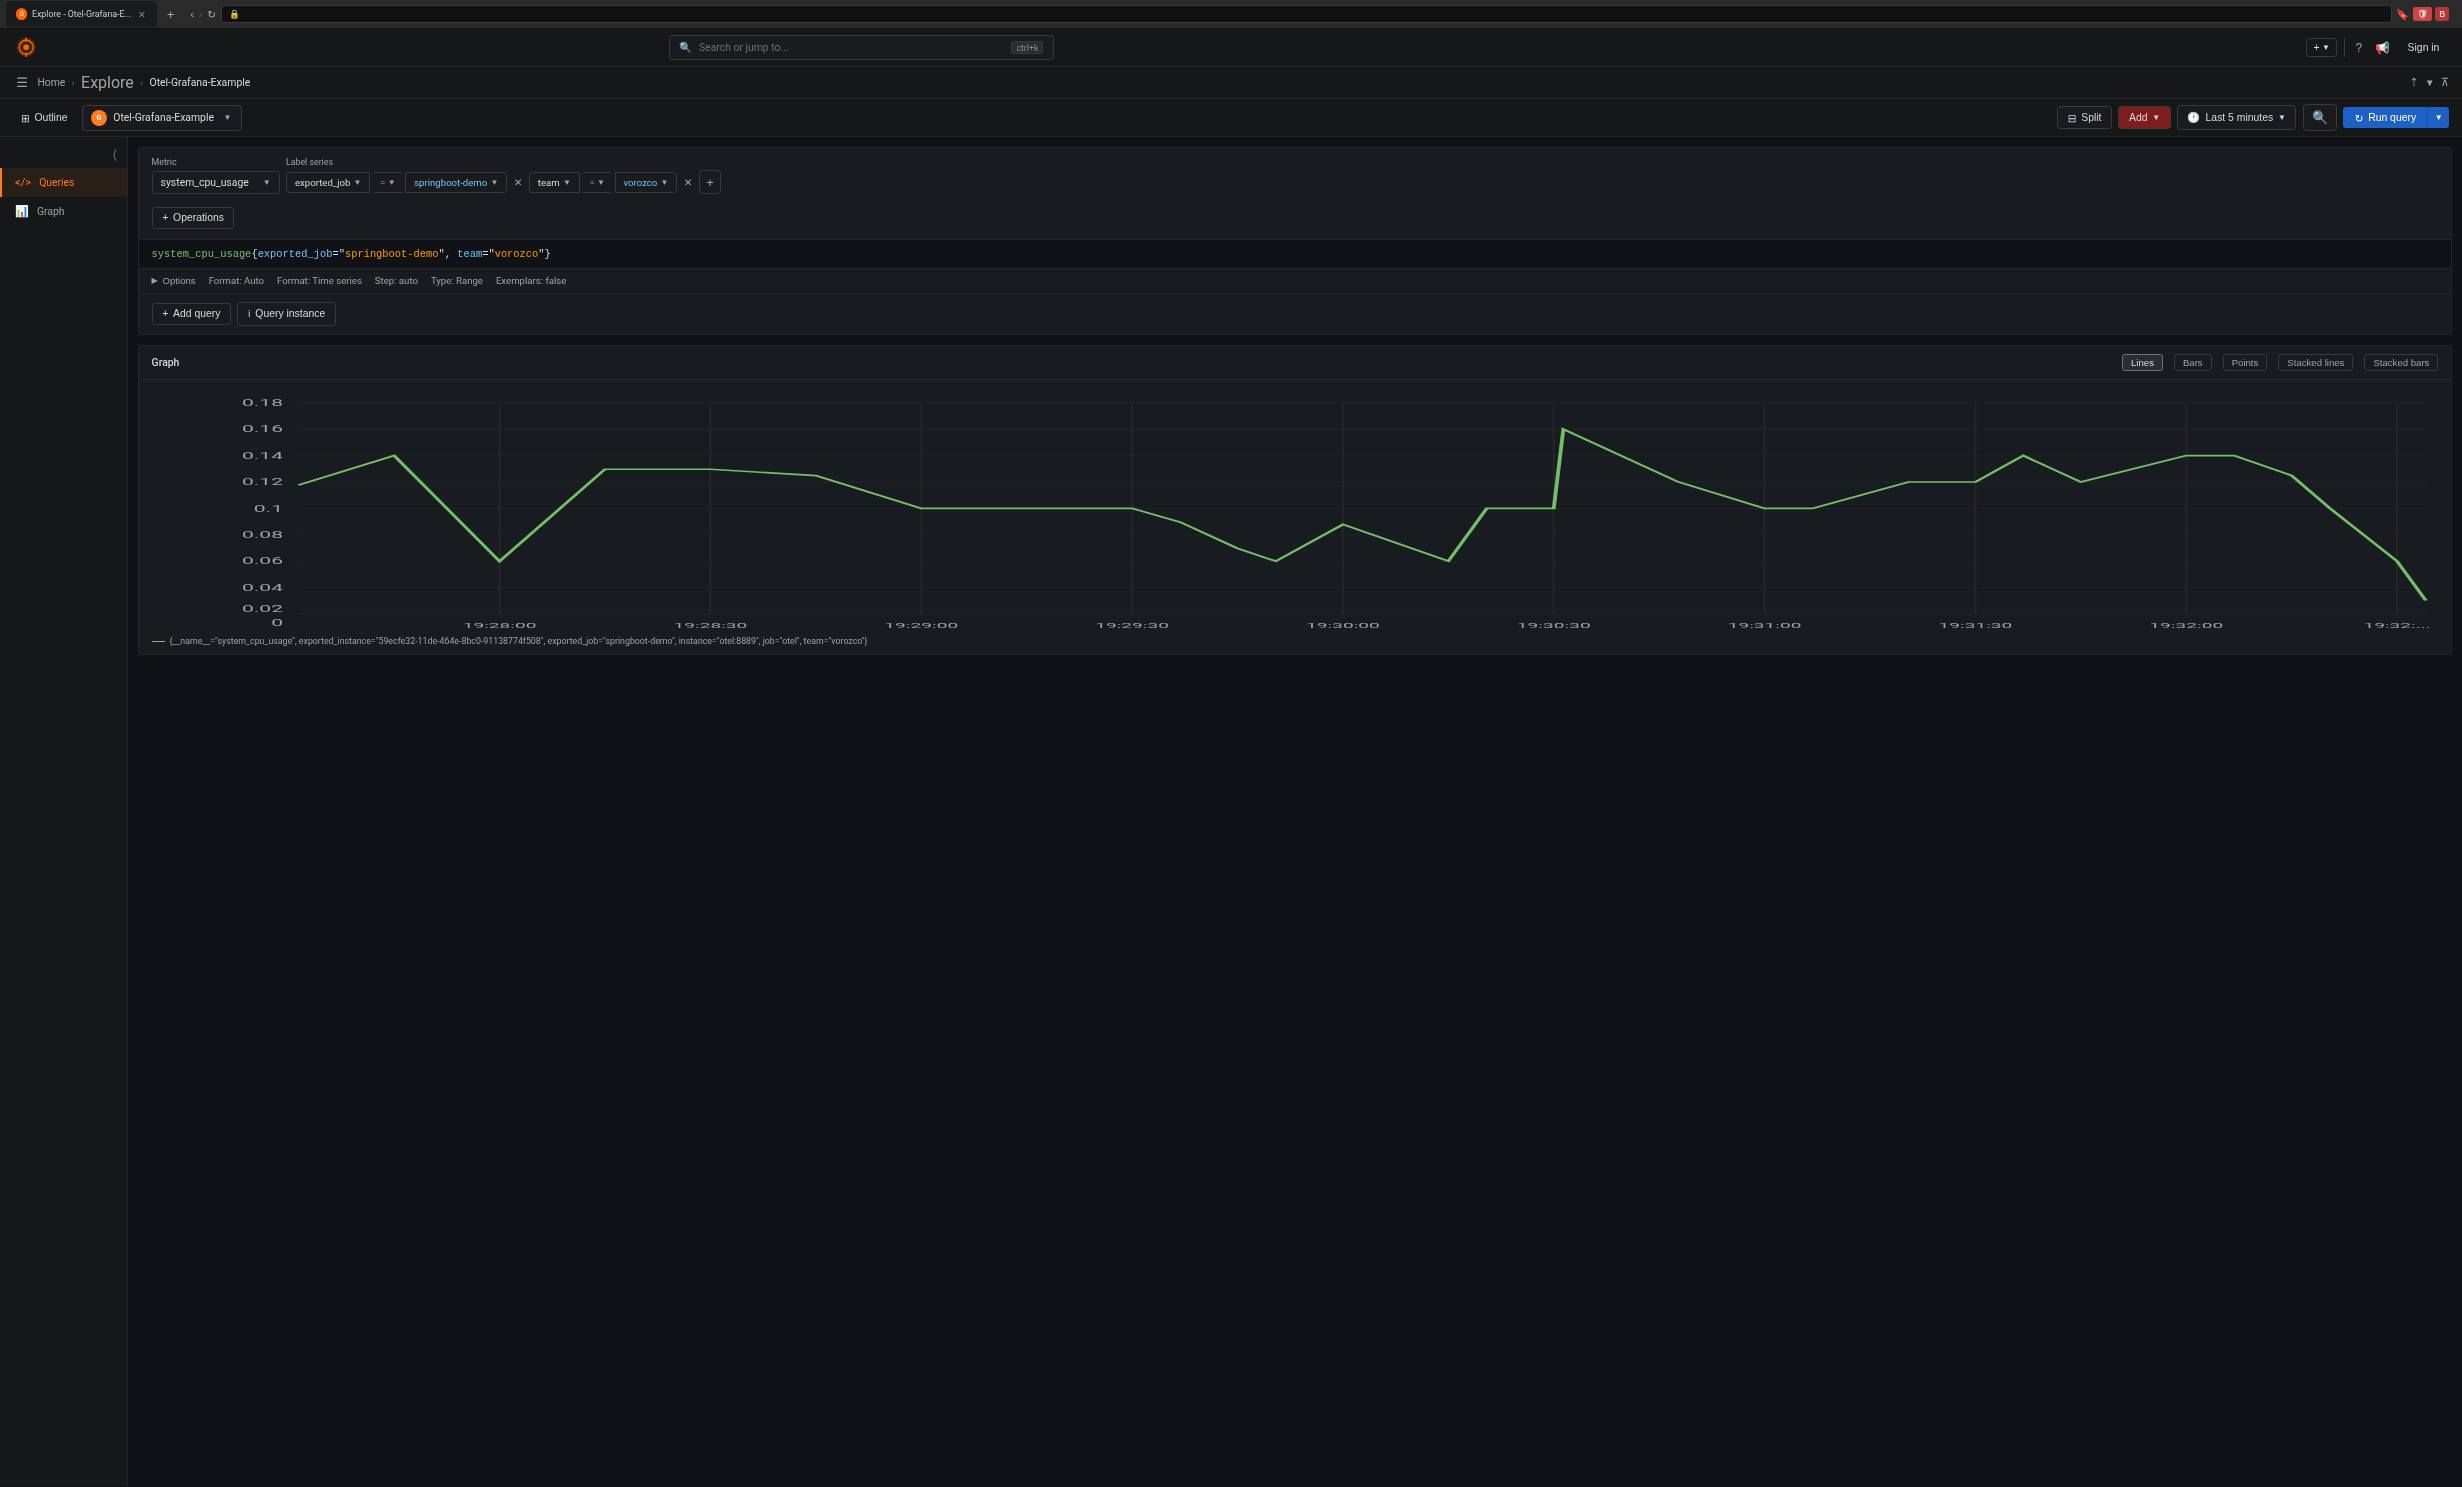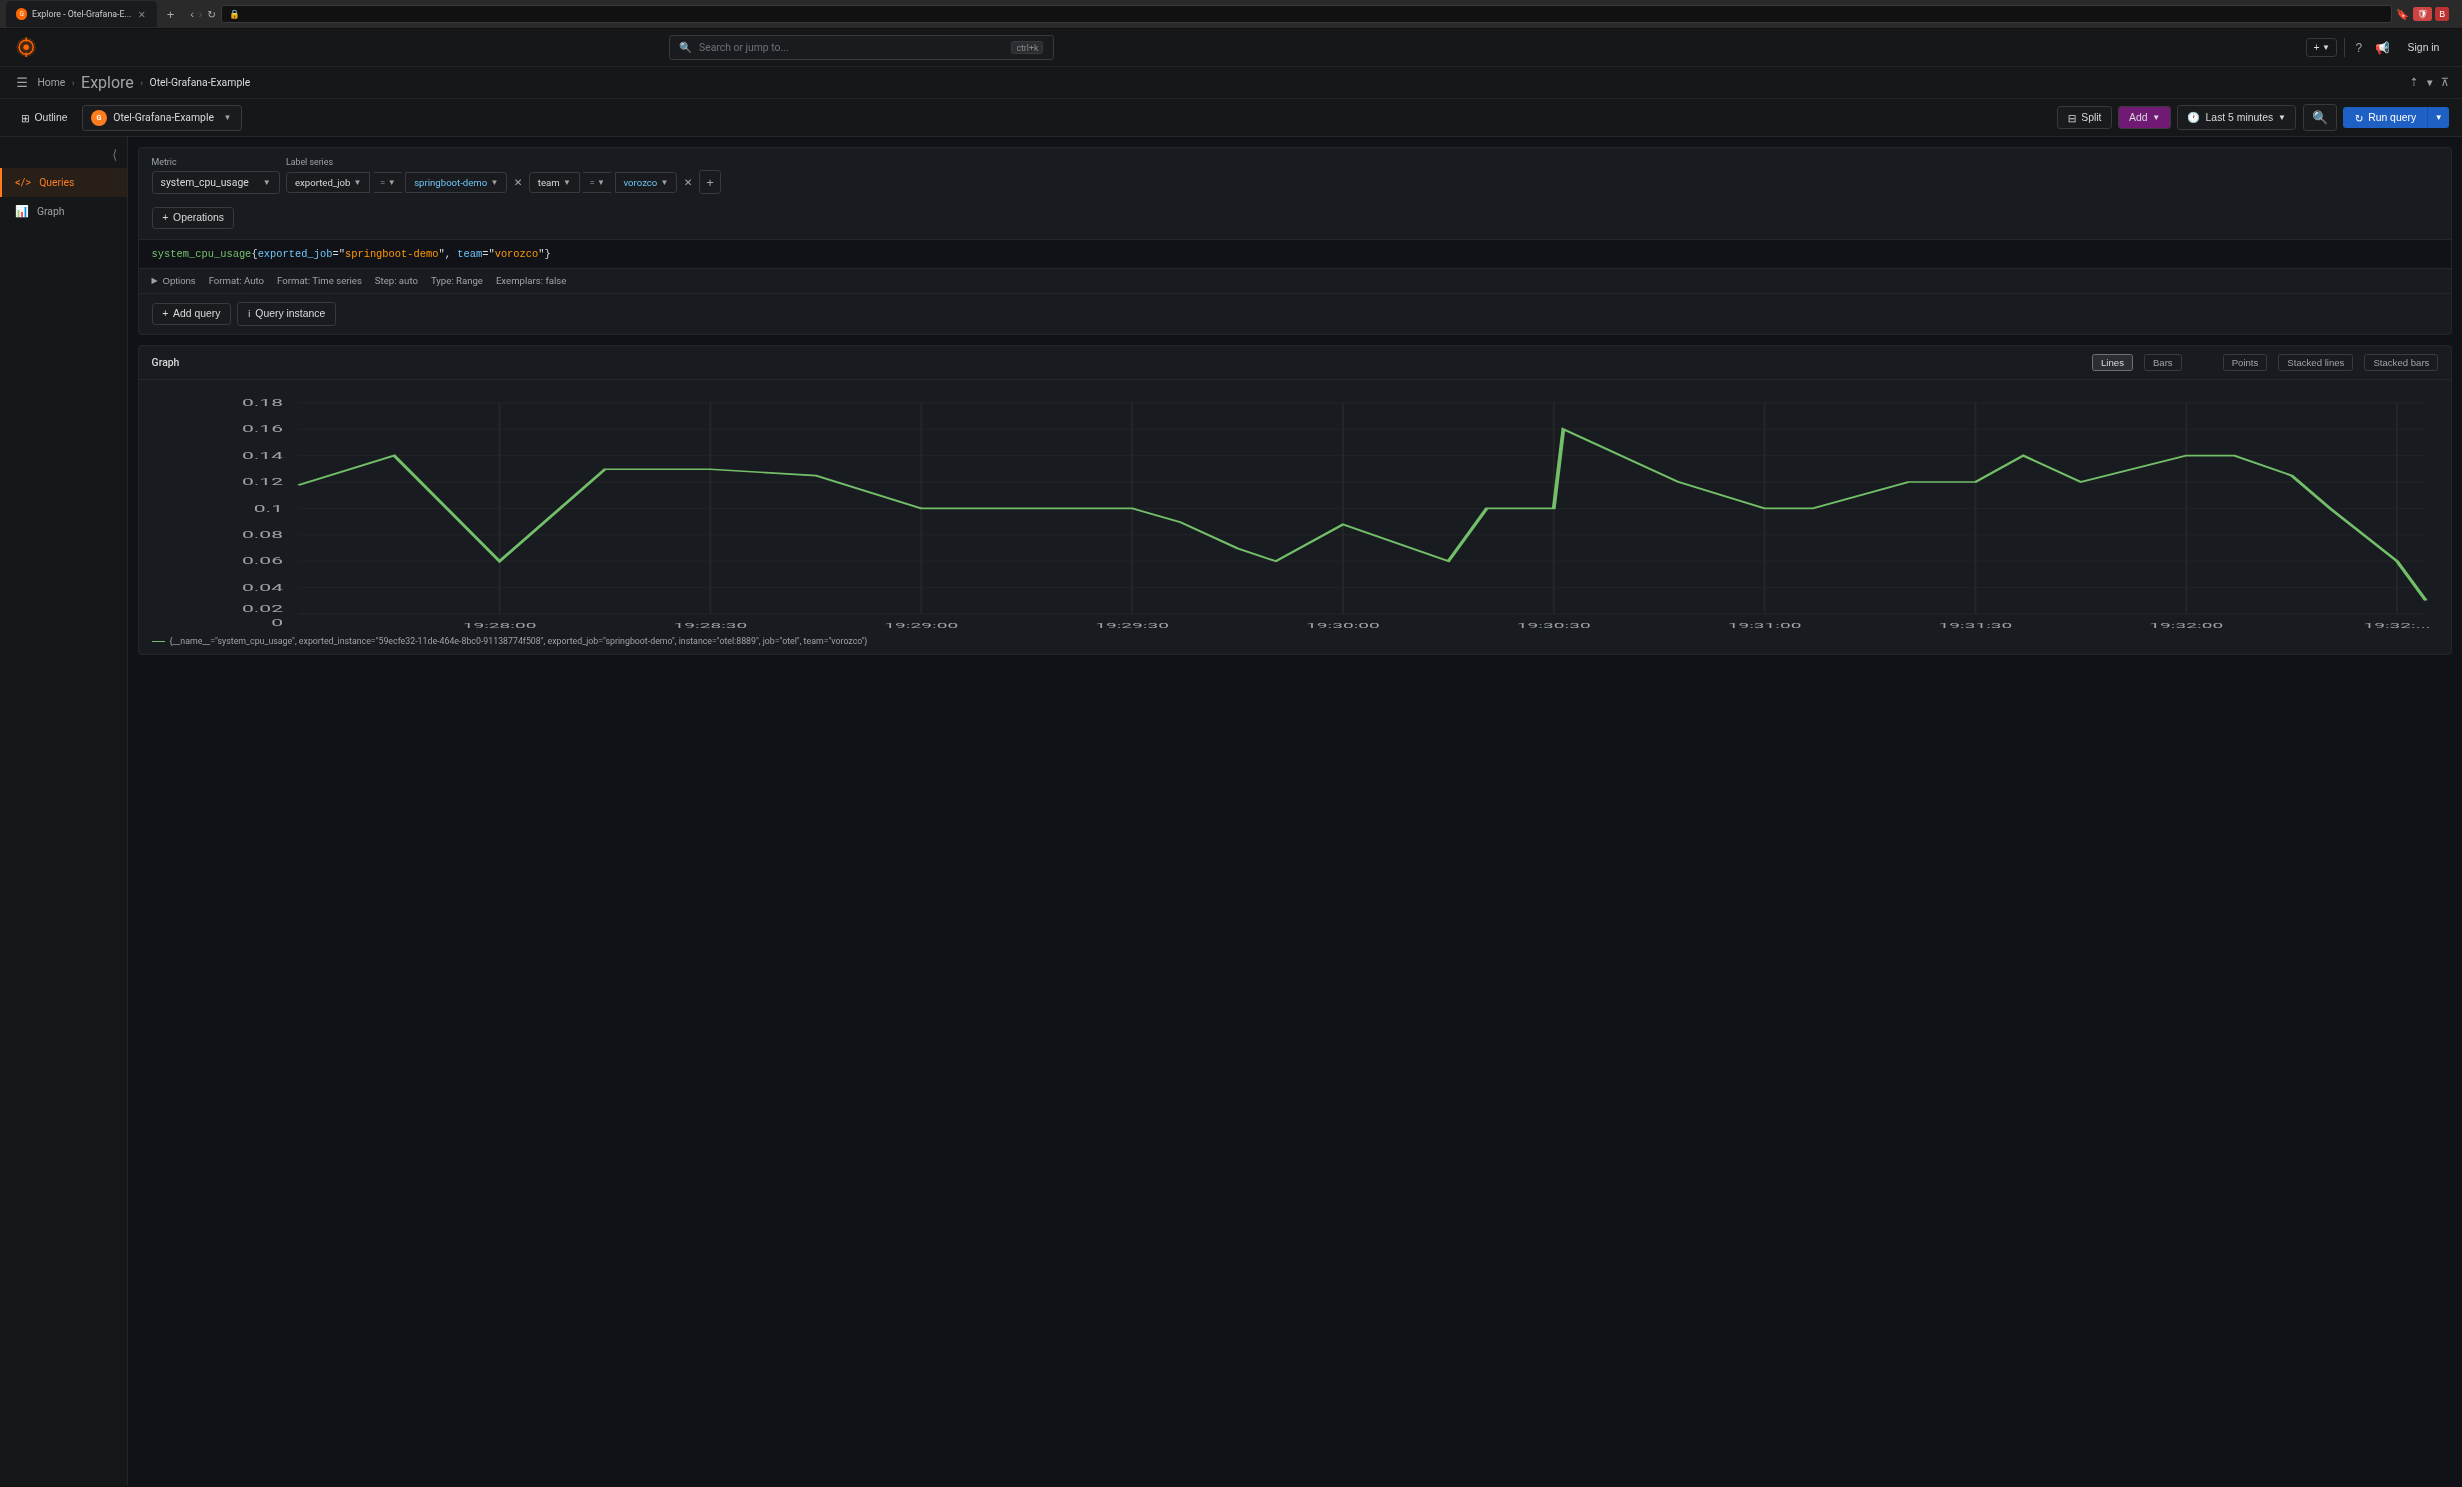--- a/index.html
+++ b/index.html
@@ -83,21 +83,21 @@
   <div style="background:#1a1b1e;border:0.8px solid #3a3a3a;border-radius:3.2px;padding:4px 8px;display:flex;align-items:center;gap:6.4px;cursor:pointer;min-width:160px;">
     <div style="width:16px;height:16px;background:#ff7c1f;border-radius:50%;display:flex;align-items:center;justify-content:center;font-size:7.2px;color:white;font-weight:bold;">G</div>
     <span style="font-size:10.4px;color:#d8d9da;">Otel-Grafana-Example</span>
     <span style="color:#9fa3a8;font-size:8px;margin-left:3.2px;">▼</span>
   </div>
   <div style="flex:1;"></div>
   <button style="background:#1a1b1e;border:0.8px solid #3a3a3a;border-radius:3.2px;padding:4.8px 9.6px;color:#d8d9da;cursor:pointer;display:flex;align-items:center;gap:4.8px;font-size:10.4px;">
     <span>⊟</span>
     <span>Split</span>
   </button>
-  <button style="background:#701a75;border:0.8px solid #3a3a3a;border-radius:3.2px;padding:4.8px 9.6px;color:#d8d9da;cursor:pointer;display:flex;align-items:center;gap:4.8px;font-size:10.4px;">
+  <button style="background:#7f1d1d;border:0.8px solid #3a3a3a;border-radius:3.2px;padding:4.8px 9.6px;color:#d8d9da;cursor:pointer;display:flex;align-items:center;gap:4.8px;font-size:10.4px;">
     <span>Add</span>
     <span style="font-size:8px;">▼</span>
   </button>
   <button style="background:#1a1b1e;border:0.8px solid #3a3a3a;border-radius:3.2px;padding:4.8px 9.6px;color:#d8d9da;cursor:pointer;display:flex;align-items:center;gap:4.8px;font-size:10.4px;">
     <span>🕐</span>
     <span>Last 5 minutes</span>
     <span style="font-size:8px;">▼</span>
   </button>
   <button style="background:#1a1b1e;border:0.8px solid #3a3a3a;border-radius:3.2px;padding:4.8px 8px;color:#d8d9da;cursor:pointer;font-size:13px;">🔍</button>
   <div style="display:flex;">
@@ -208,21 +208,21 @@
         </button>
       </div>
     </div>
 
     <div style="background:#181b1f;border:0.8px solid #262626;margin:0 9.6px 9.6px;border-radius:3.2px;">
       <div style="padding:8px 13px;display:flex;align-items:center;justify-content:space-between;border-bottom:0.8px solid #262626;">
         <span style="font-size:10.4px;font-weight:500;color:#d8d9da;">Graph</span>
         <div style="display:flex;gap:11px;">
           <button style="background:#2c2d32;border:0.8px solid #6e7077;border-radius:2.4px;padding:2.4px 8px;color:#d8d9da;cursor:pointer;font-size:9.6px;">Lines</button>
           <button style="background:none;border:0.8px solid #3a3a3a;border-radius:2.4px;padding:2.4px 8px;color:#9fa3a8;cursor:pointer;font-size:9.6px;">Bars</button>
-          <button style="background:none;border:0.8px solid #3a3a3a;border-radius:2.4px;padding:2.4px 8px;color:#9fa3a8;cursor:pointer;font-size:9.6px;margin-left:30px;">Points</button>
+          <button style="background:none;border:0.8px solid #3a3a3a;border-radius:2.4px;padding:2.4px 8px;color:#9fa3a8;cursor:pointer;font-size:9.6px;">Points</button>
           <button style="background:none;border:0.8px solid #3a3a3a;border-radius:2.4px;padding:2.4px 8px;color:#9fa3a8;cursor:pointer;font-size:9.6px;">Stacked lines</button>
           <button style="background:none;border:0.8px solid #3a3a3a;border-radius:2.4px;padding:2.4px 8px;color:#9fa3a8;cursor:pointer;font-size:9.6px;">Stacked bars</button>
         </div>
       </div>
 
       <div style="padding:9.6px 6.4px 3.2px;position:relative;">
         <svg width="100%" height="240" viewBox="0 0 1200 300" preserveAspectRatio="none" style="display:block;font-size:14px">
 
           <defs>
             <pattern id="grid" width="1200" height="300" patternUnits="userSpaceOnUse">

